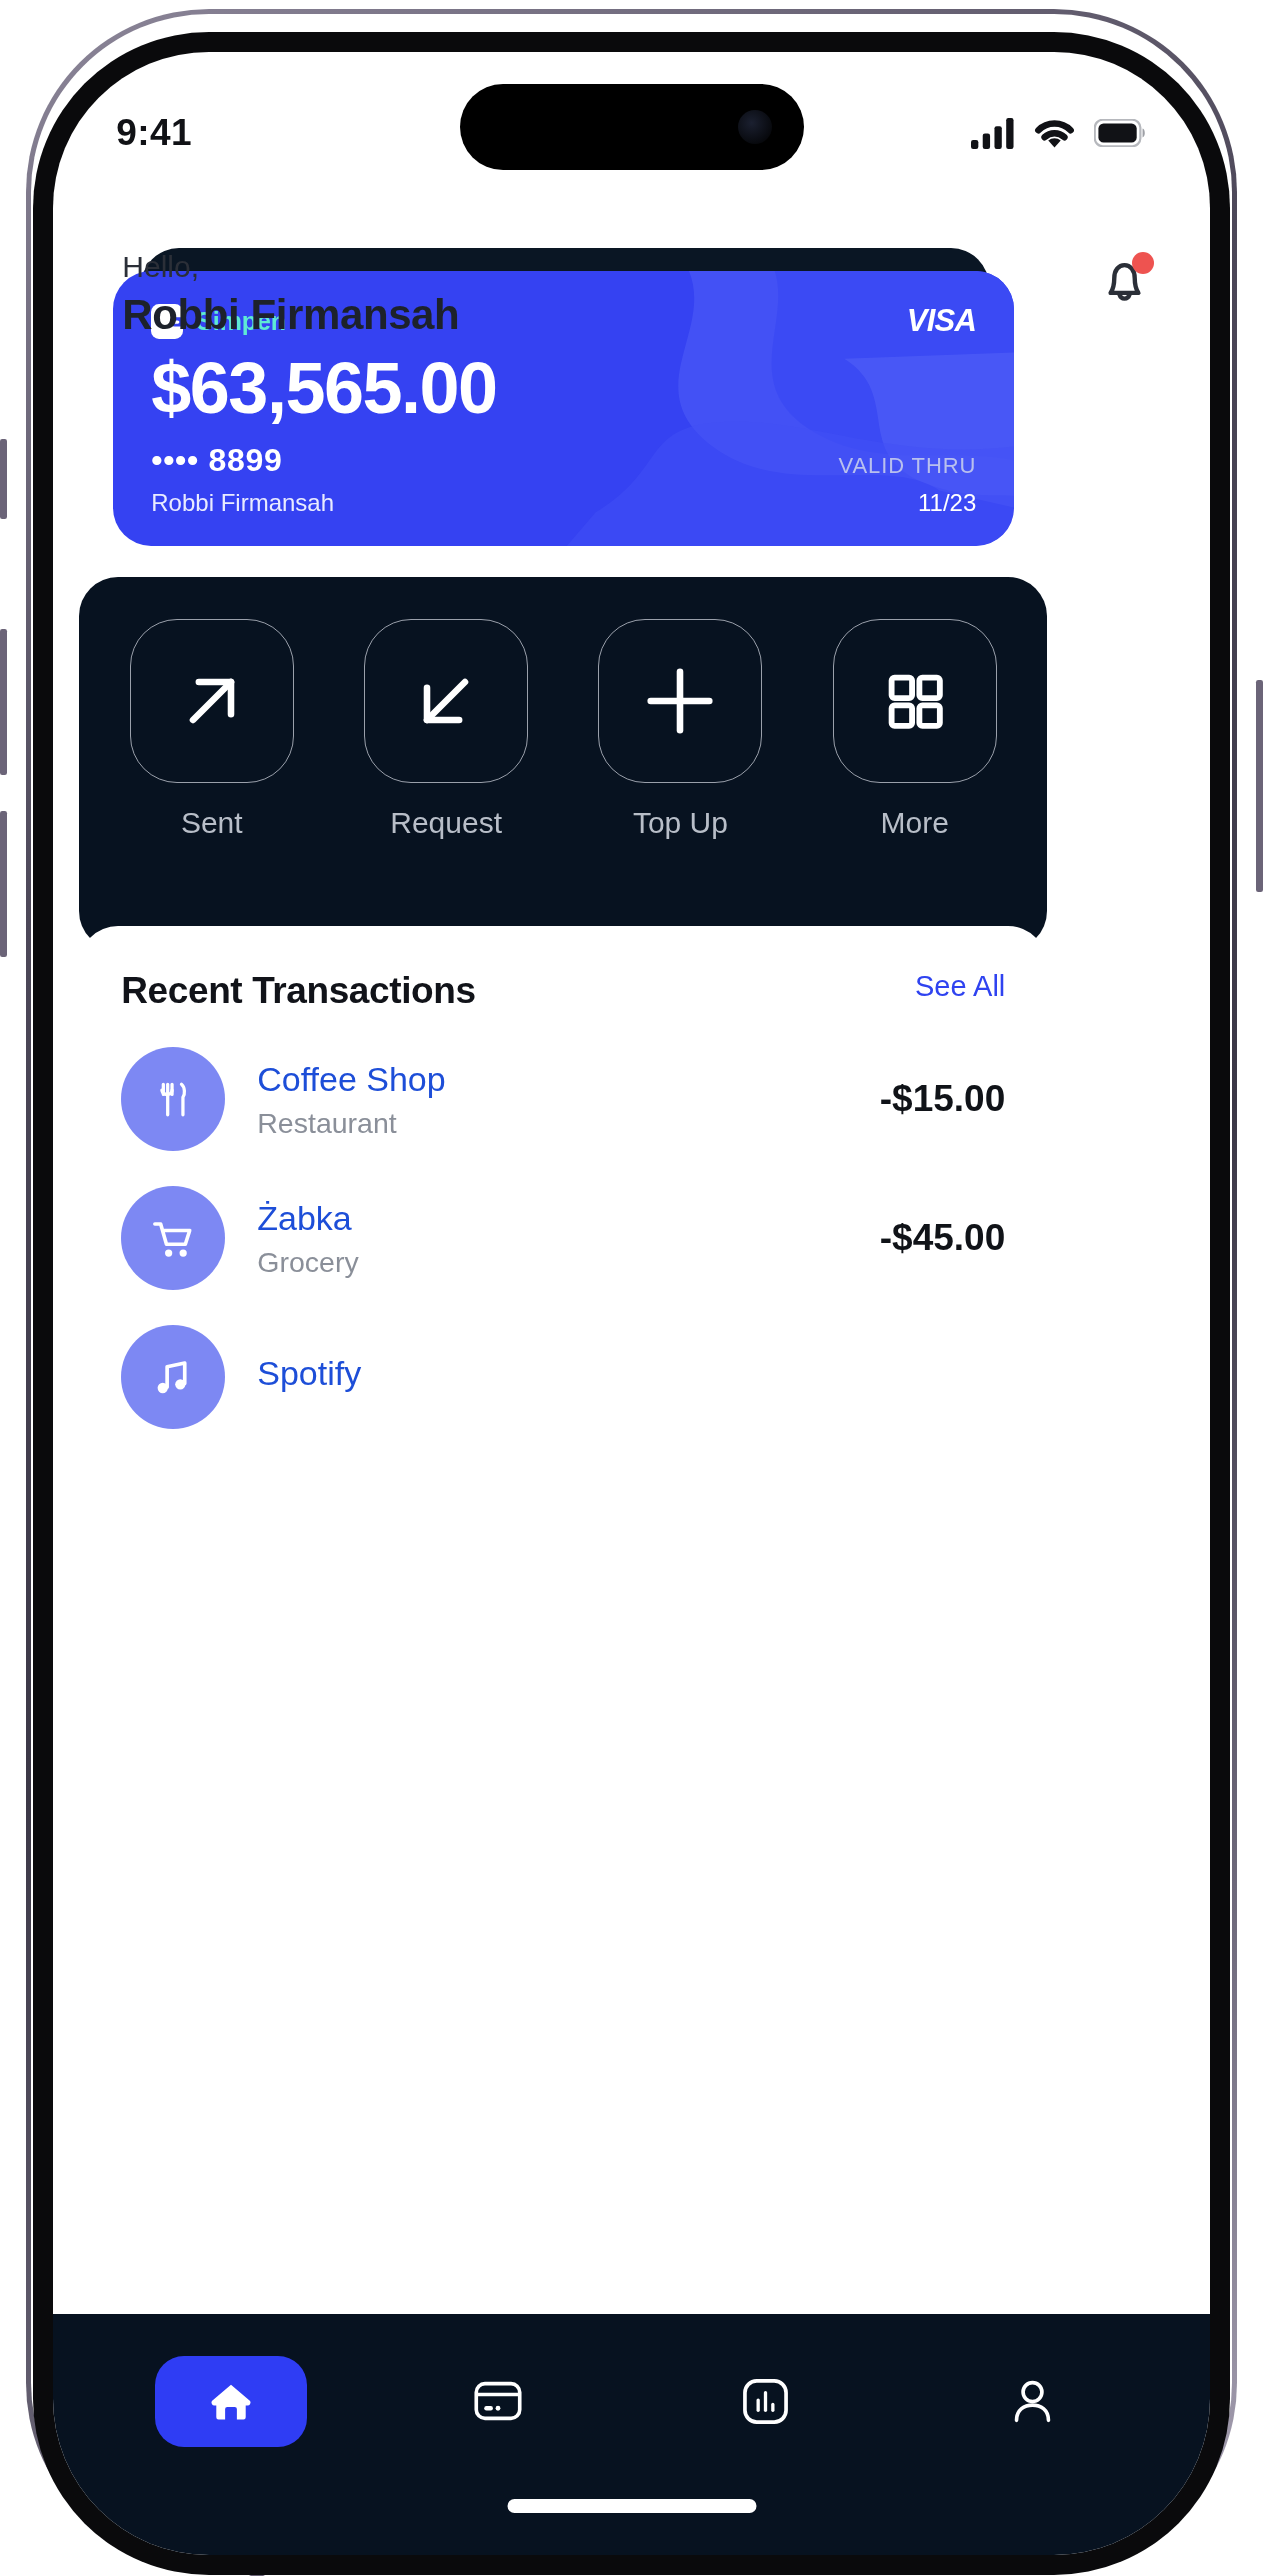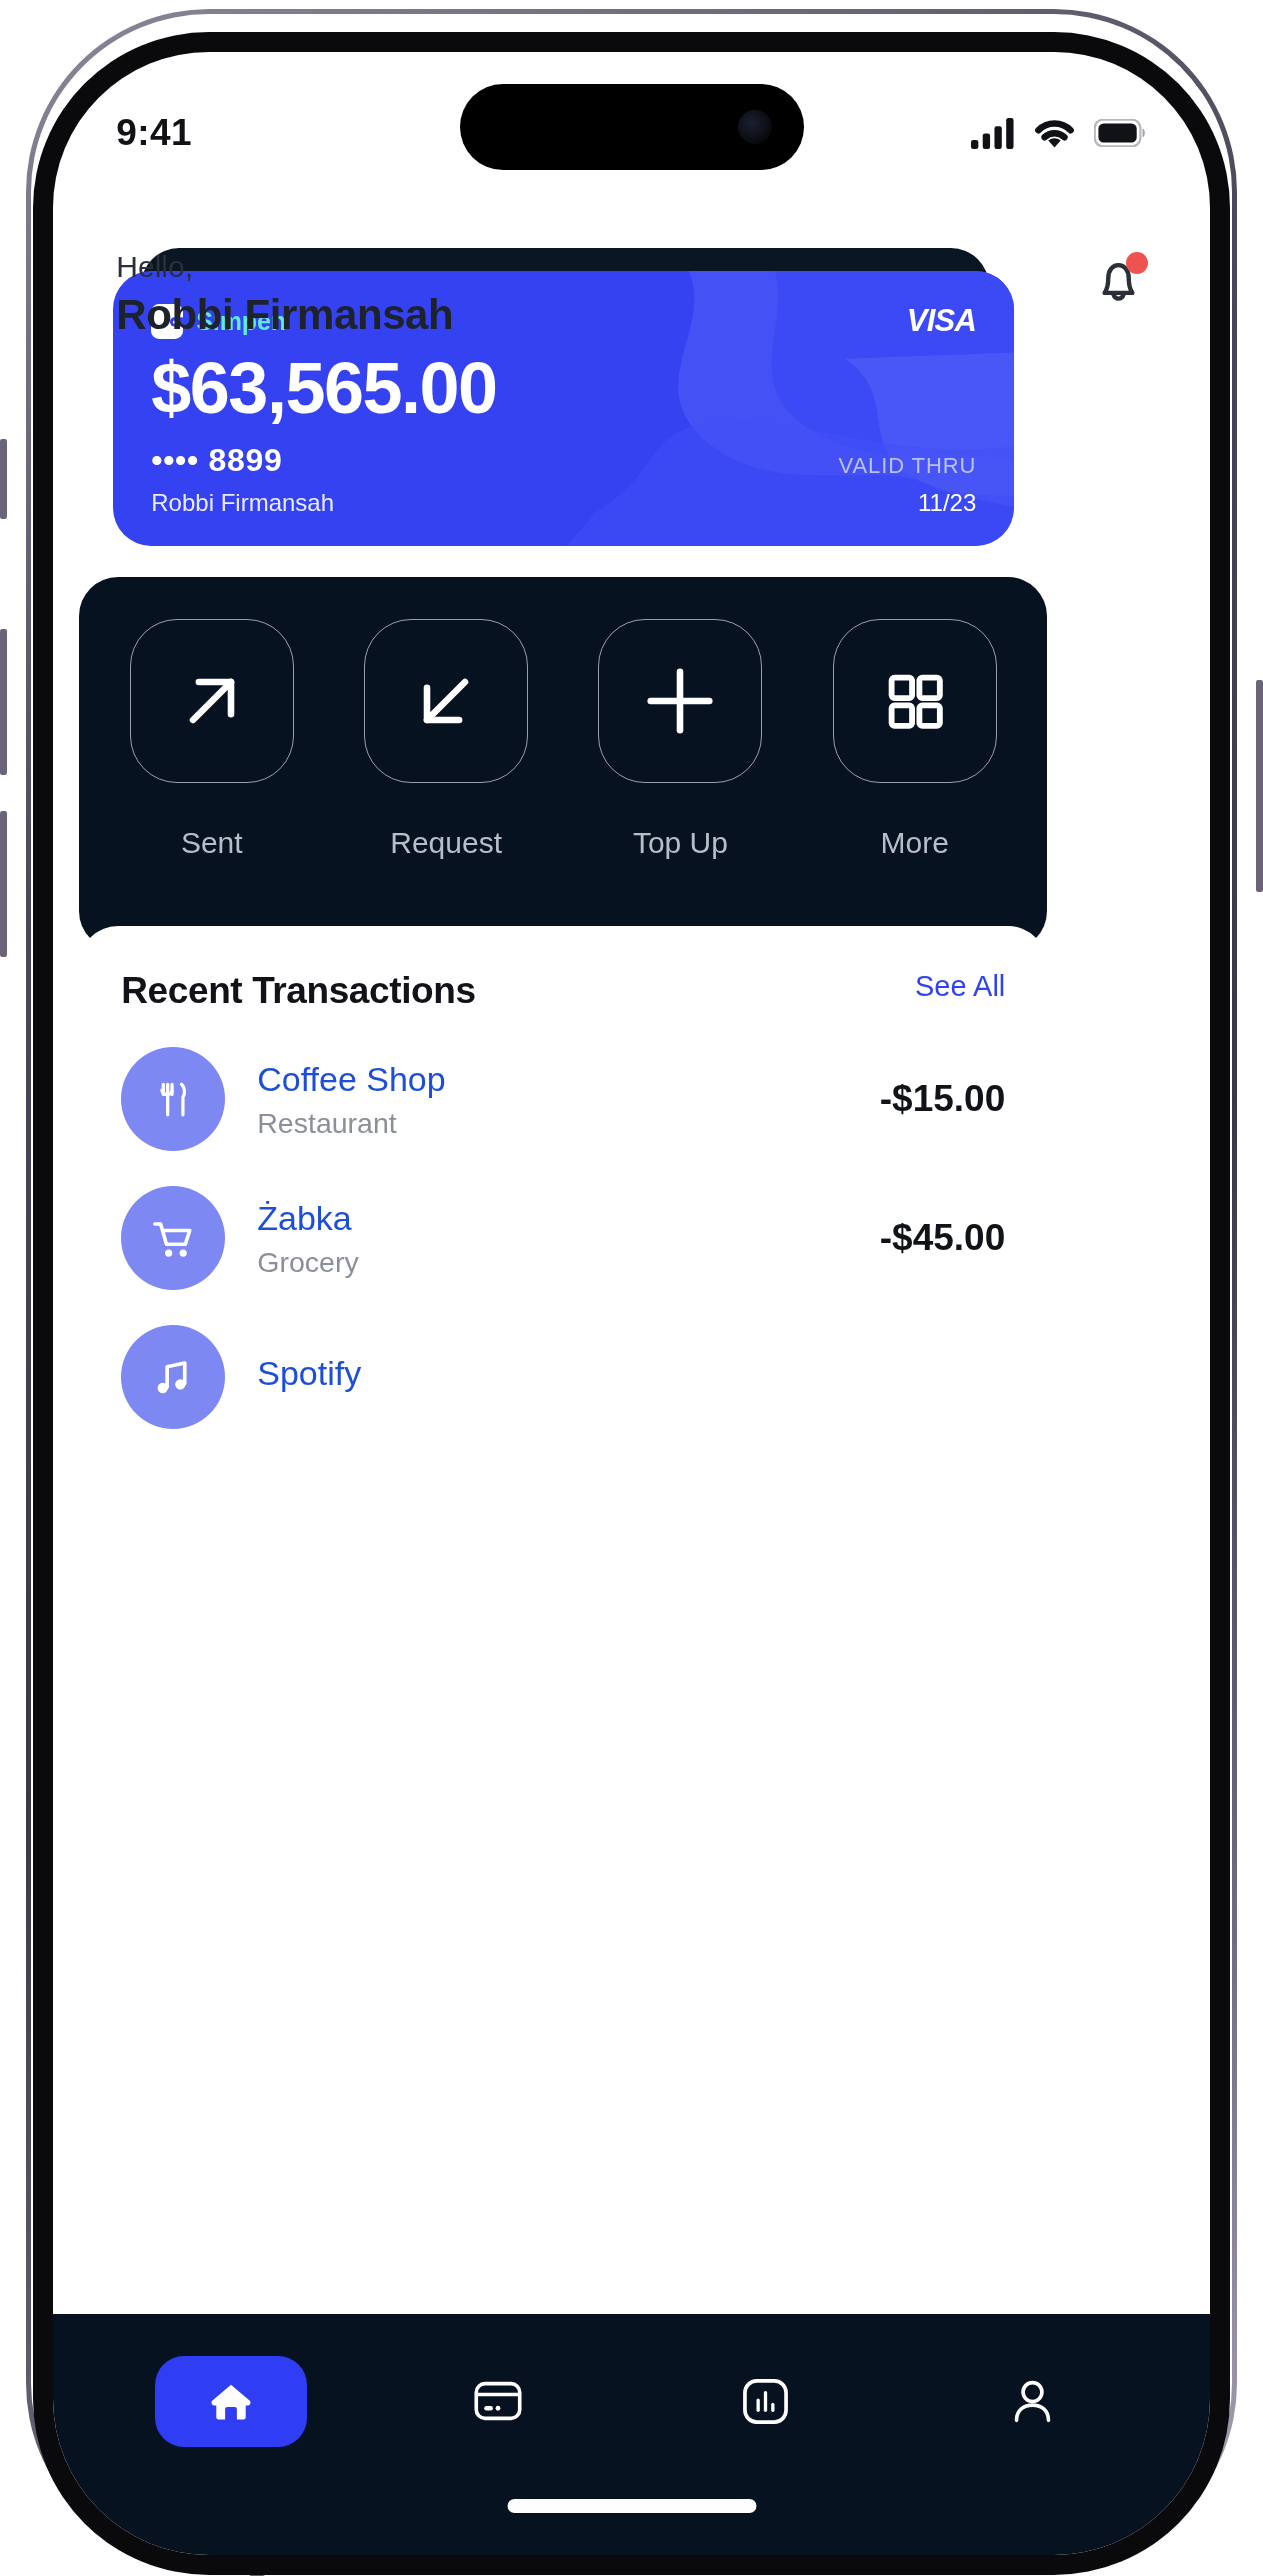--- a/index.html
+++ b/index.html
@@ -64,21 +64,21 @@
     z-index:45;
   }
   #island-lens {
     position:absolute; right:32px; top:50%; transform:translateY(-50%);
     width:34px; height:34px; border-radius:50%;
     background:radial-gradient(circle at 40% 38%, #1b2030 0%, #0a0c12 62%, #000 100%);
   }
 
   
   #greeting-row {
-    position:absolute; left:0; top:196px; width:100%;
+    position:absolute; left:6px; top:196px; width:100%;
     padding:0 63px;
     display:flex; align-items:flex-start; justify-content:space-between;
     z-index:20;
   }
   #hello-label { font-size:30px; color:#2b2f38; line-height:1.25; }
   #user-name { font-size:42px; font-weight:700; color:#1d222b; line-height:1.3; margin-top:2.9px; letter-spacing:-0.4px; }
   #bell-wrap { position:relative; width:57px; height:57px; margin-top:4.4px; }
   #bell-dot {
     position:absolute; right:-1.5px; top:0;
     width:22px; height:22px; border-radius:50%; background:#ee5350;
@@ -130,21 +130,21 @@
 
   
   #actions-panel {
     position:absolute; left:26px; top:525px;
     width:968px; height:373px;
     background:#071220; border-radius:39px;
     z-index:12;
     padding:42px 34px 0 34px;
     display:flex; justify-content:space-between; align-items:flex-start;
   }
-  .action-item { width:197px; display:flex; flex-direction:column; align-items:center;gap:20px; }
+  .action-item { width:197px; display:flex; flex-direction:column; align-items:center; }
   .action-btn {
     width:164px; height:164px; border-radius:47px;
     border:1.5px solid #9aa0ab;
     display:flex; align-items:center; justify-content:center;
   }
   .action-label { margin-top:23.4px; font-size:30px; color:#b8bec8; }
 
   
   #transactions {
     position:absolute; left:26px; top:874px;

